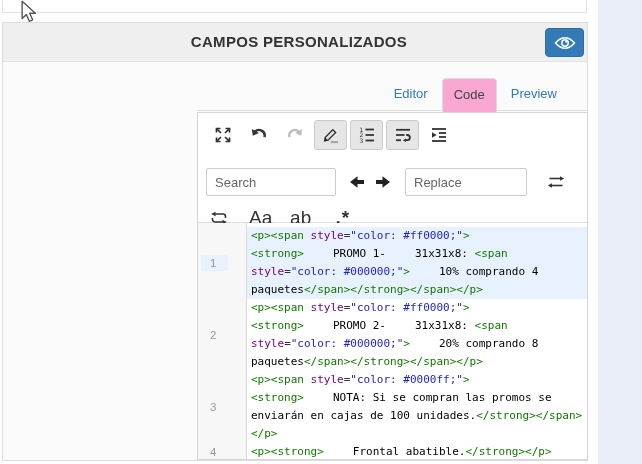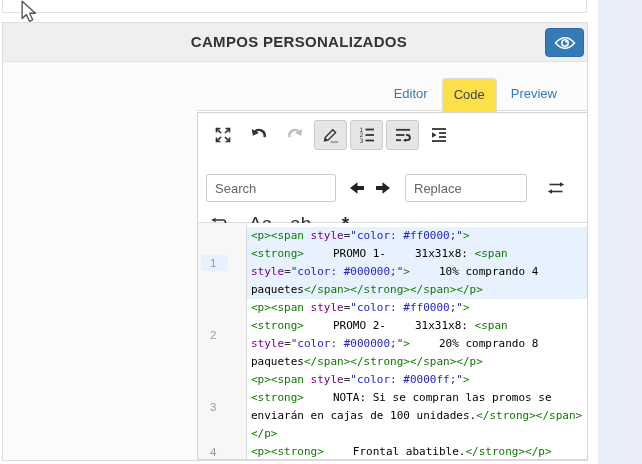--- a/index.html
+++ b/index.html
@@ -21,35 +21,35 @@
   .panel-title{margin:0;text-align:center;line-height:38px;font-size:15px;font-weight:bold;
     color:#333;letter-spacing:.3px;}
   .eye-btn{position:absolute;top:5px;right:3px;width:39px;height:29px;background:var(--accent,#337ab7);
     border:1px solid #2e6da4;border-radius:4px;display:flex;align-items:center;justify-content:center;
     padding:0;cursor:pointer;}
 
   
   .tabs-bar{position:absolute;left:194px;top:55px;width:390px;height:33px;border-bottom:1px solid #ddd;
     display:flex;justify-content:flex-end;padding-right:16px;box-sizing:border-box;font-size:13px;}
   .tab{line-height:32px;height:33px;padding:0 14px;color:var(--accent,#337ab7);cursor:pointer;}
-  .tab.active{background:#fde047;border:1px solid #ddd;border-bottom:none;border-radius:4px 4px 0 0;
+  .tab.active{background:#f9a8d4;border:1px solid #ddd;border-bottom:none;border-radius:4px 4px 0 0;
     color:#444;padding:0 11px;position:relative;z-index:2;text-align:center;}
 
   
   .editor{position:absolute;left:194px;top:89px;width:391px;height:348px;background:#fff;
     border:1px solid #d5d5d5;box-sizing:border-box;}
   .ed-toolbar{position:absolute;top:0;left:0;right:0;height:110px;background:#fff;
     border-bottom:1px solid #ddd;padding:5px 8px;box-sizing:border-box;}
   .tb-row{display:flex;align-items:center;}
   .tb-row1{height:34px;gap:3px;}
   .tb-btn{width:33px;height:30px;display:flex;align-items:center;justify-content:center;
     background:transparent;border:1px solid transparent;border-radius:3px;padding:0;cursor:pointer;}
   .tb-btn.pressed{background:#e6e6e6;border-color:#cbcbcb;}
   .tb-btn.disabled{cursor:default;}
-  .tb-row2{margin-top:21px;height:30px;}
+  .tb-row2{margin-top:15px;height:30px;}
   .inp{height:28px;border:1px solid #ccc;border-radius:2px;background:#fff;padding:0 8px;
     font-size:13px;color:#333;box-sizing:border-box;font-family:"Liberation Sans",sans-serif;}
   .inp::placeholder{color:#666;opacity:1;}
   .inp-search{width:130px;}
   .inp-replace{width:122px;margin-left:10px;}
   .nav-btn{width:24px;height:24px;border:none;background:none;display:flex;align-items:center;
     justify-content:center;padding:0;cursor:pointer;}
   .nav-prev{margin-left:9px;}
   .nav-next{margin-left:2px;}
   .swap-btn{margin-left:16px;width:26px;}

